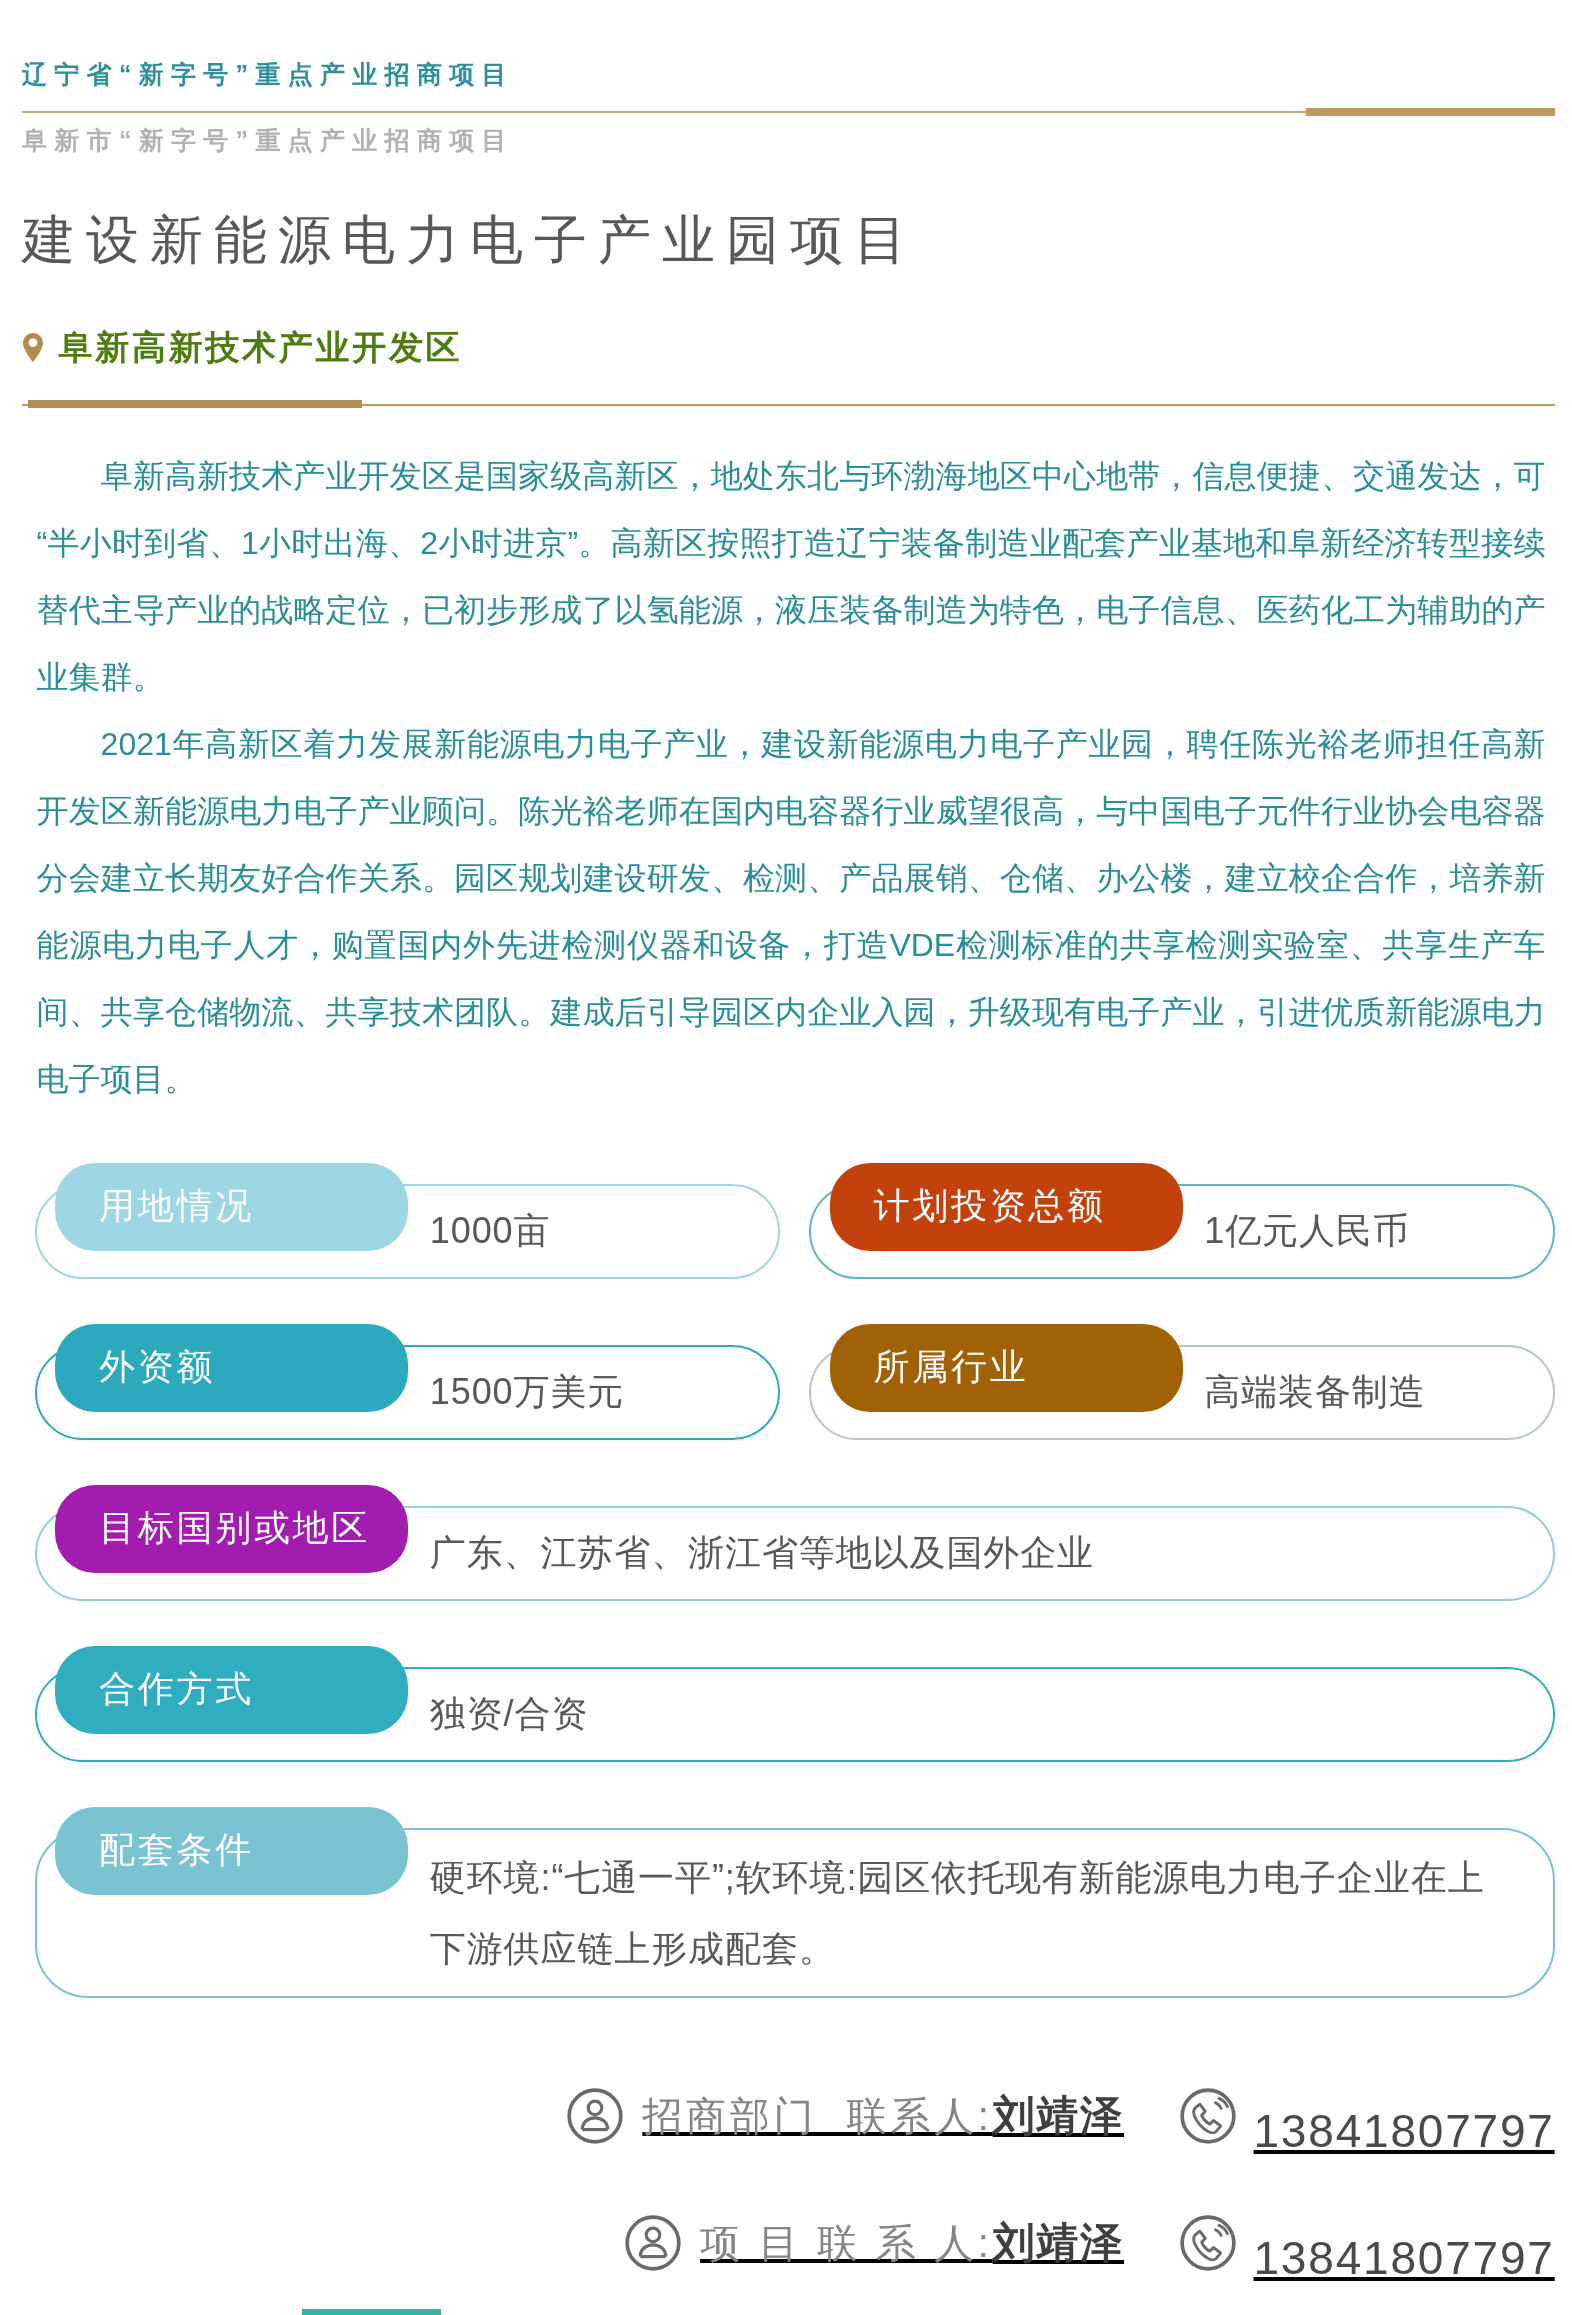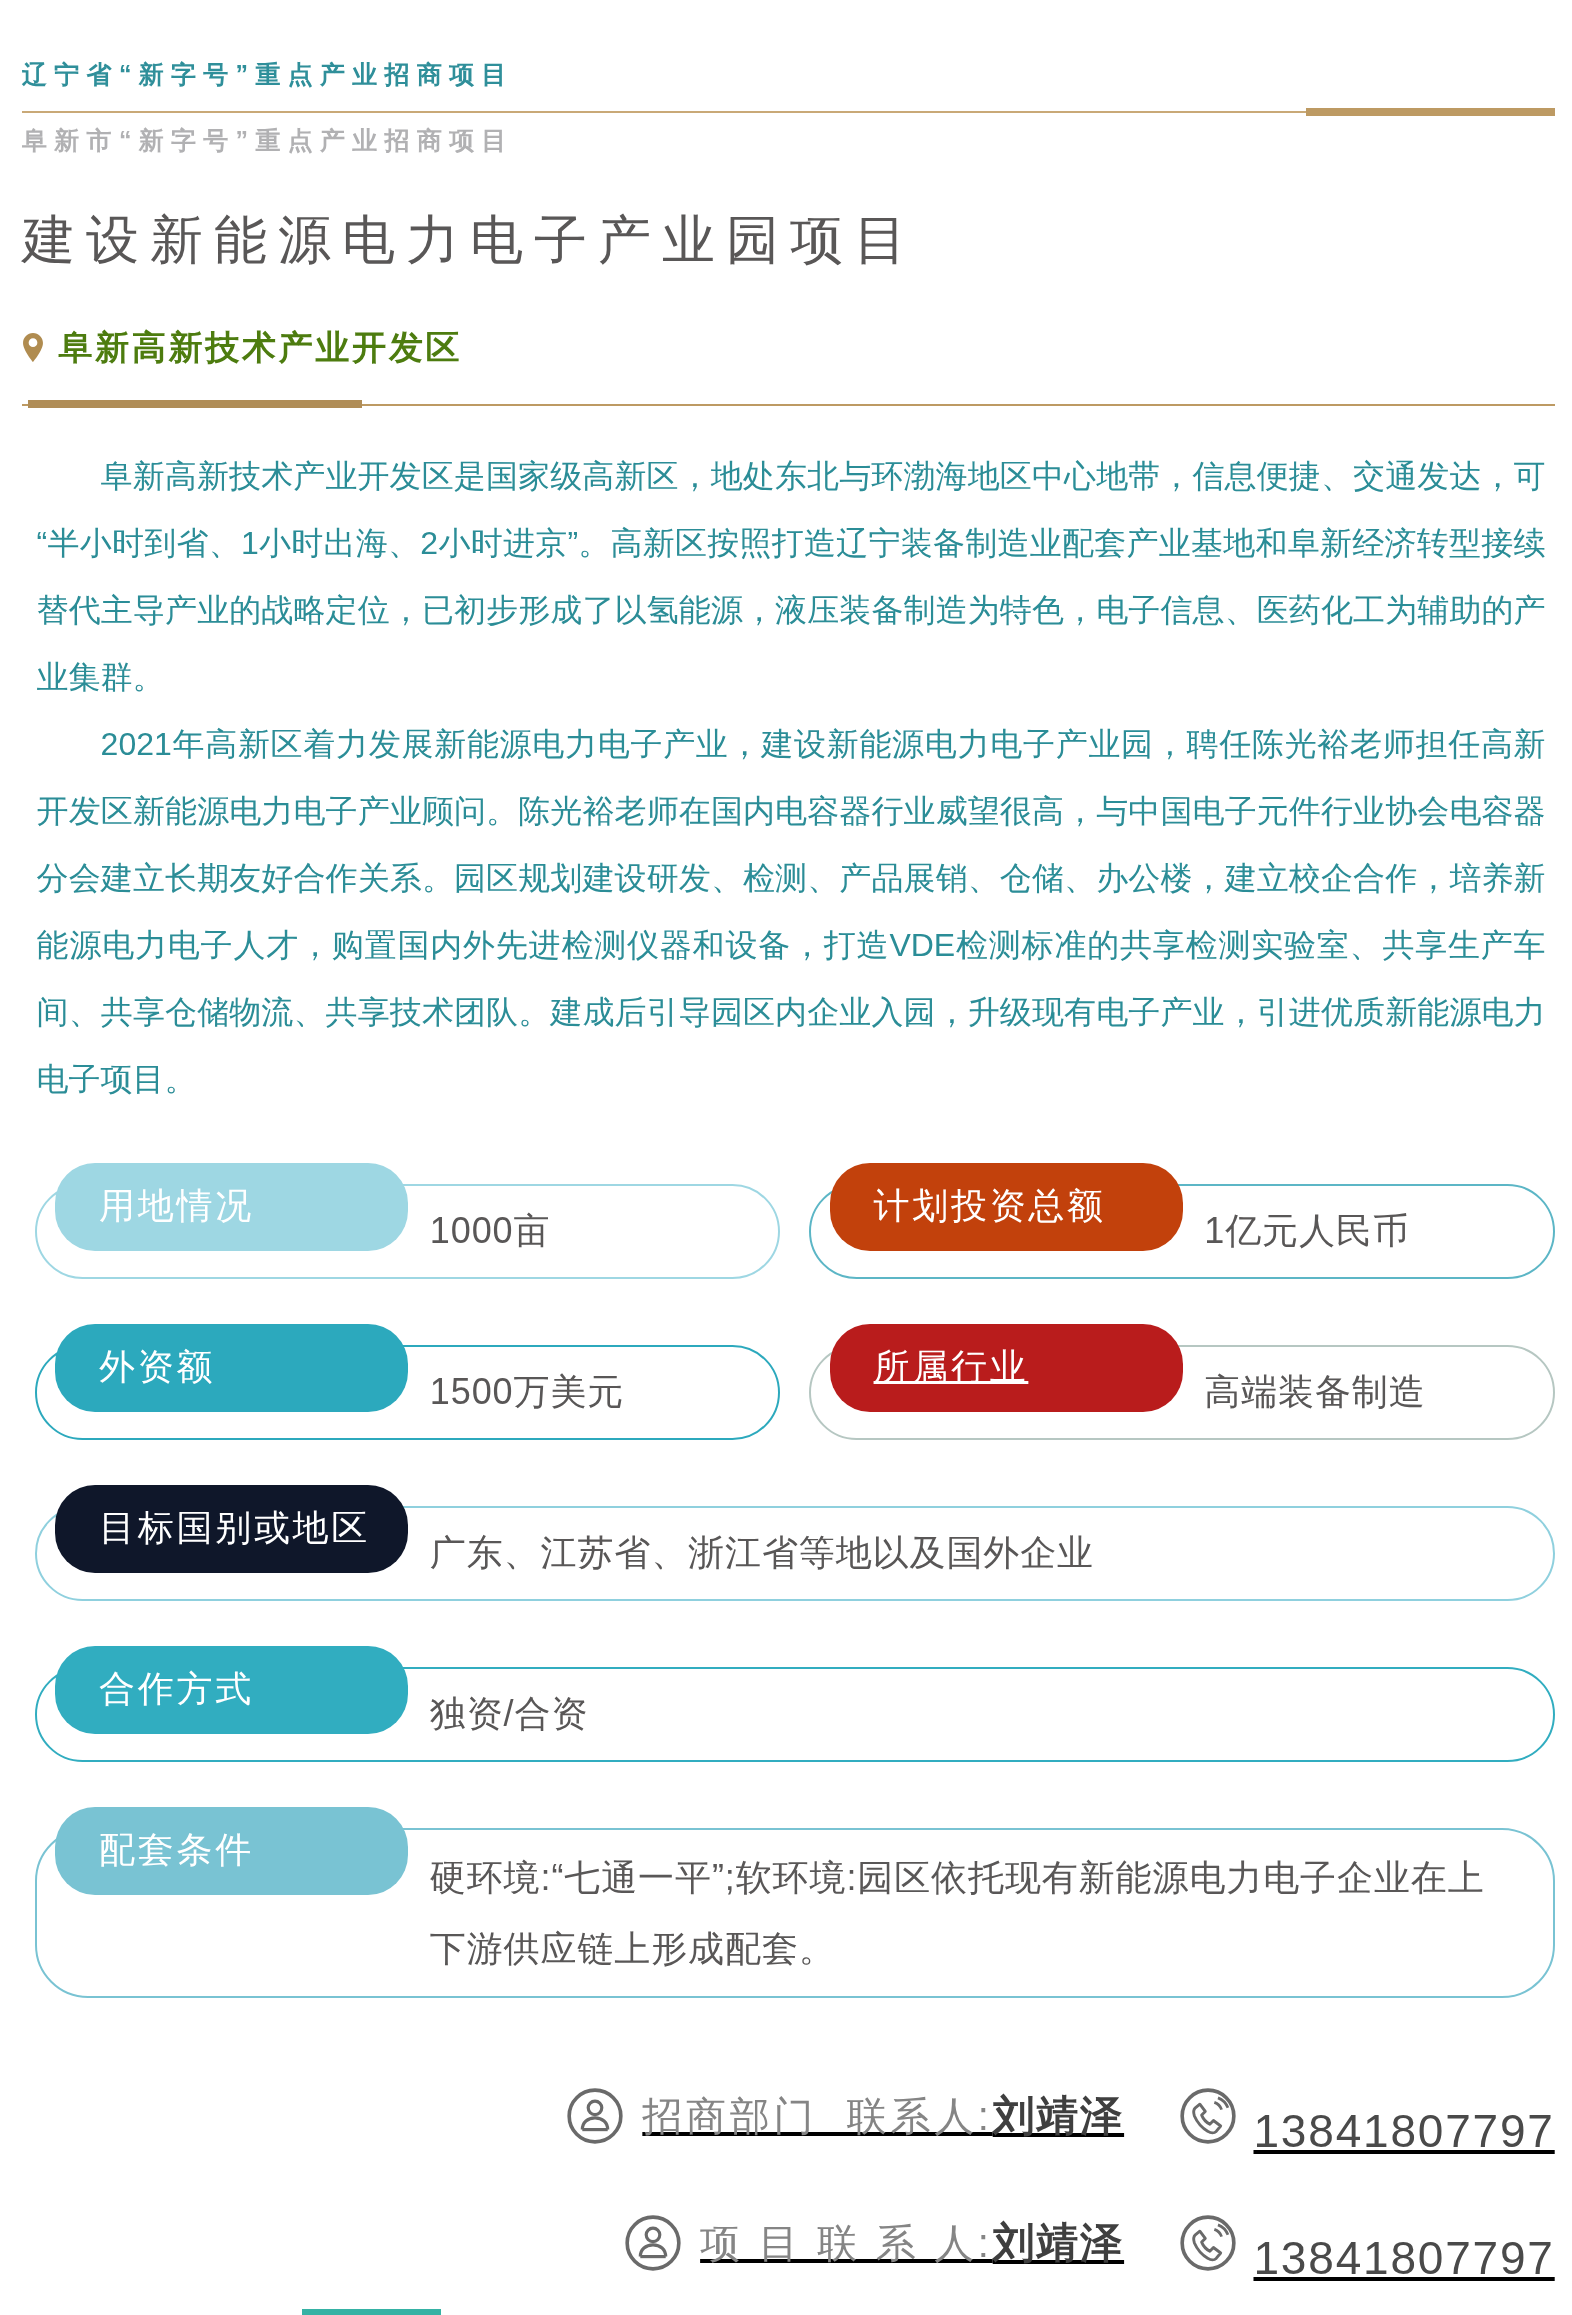--- a/index.html
+++ b/index.html
@@ -132,27 +132,27 @@
         <div class="card-value">1亿元人民币</div>
       </div>
     </div>
 
     <div class="card-row">
       <div class="card half" style="border-color: rgb(44, 169, 189);">
         <div class="card-label" style="background: rgb(44, 169, 189);">外资额</div>
         <div class="card-value">1500万美元</div>
       </div>
       <div class="card half" style="border-color: rgb(182, 199, 194);">
-        <div class="card-label" style="background: #b91c1c; text-decoration: underline;">所属行业</div>
+        <div class="card-label" style="background: #a16207;">所属行业</div>
         <div class="card-value">高端装备制造</div>
       </div>
     </div>
 
     <div class="card full" style="border-color: rgb(143, 208, 222);">
-      <div class="card-label" style="background: #0f172a;">目标国别或地区</div>
+      <div class="card-label" style="background: #a21caf;">目标国别或地区</div>
       <div class="card-value">广东、江苏省、浙江省等地以及国外企业</div>
     </div>
 
     <div class="card full" style="border-color: rgb(49, 173, 192);">
       <div class="card-label" style="background: rgb(49, 173, 192); text-align: right;">合作方式</div>
       <div class="card-value">独资/合资</div>
     </div>
 
     <div class="card full tall" style="border-color: rgb(121, 195, 211);">
       <div class="card-label" style="background: rgb(121, 195, 211);">配套条件</div>

